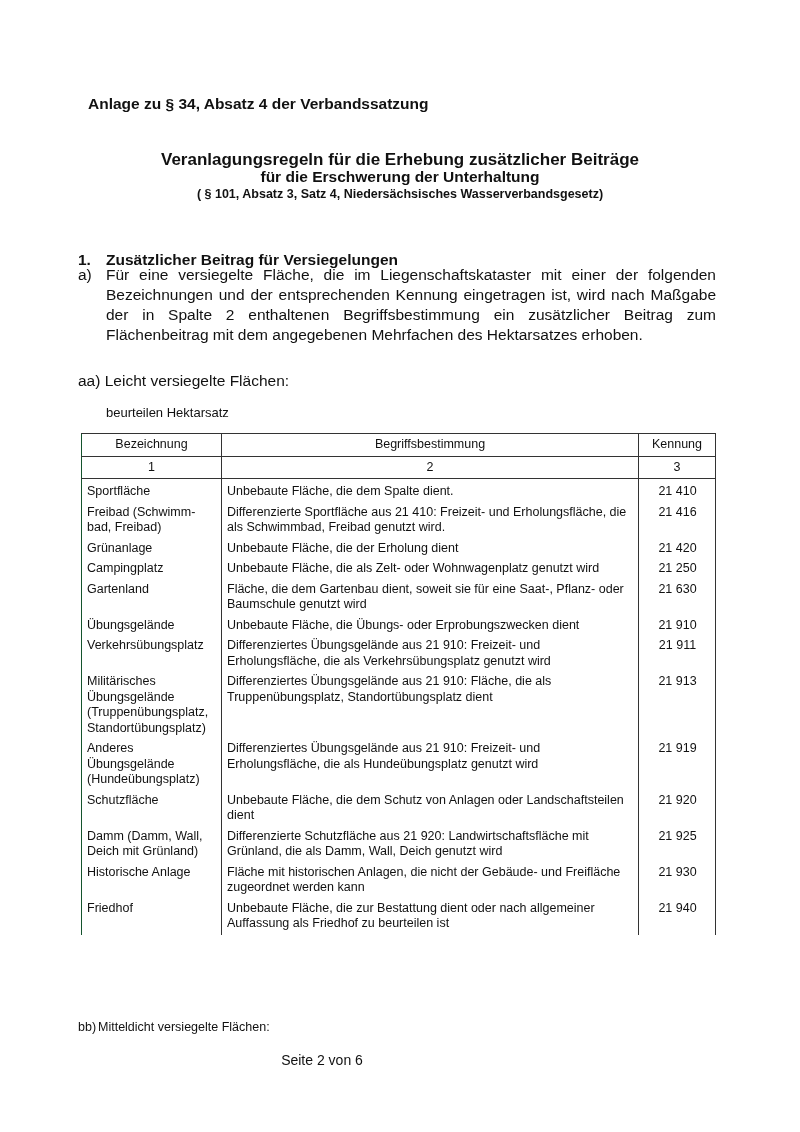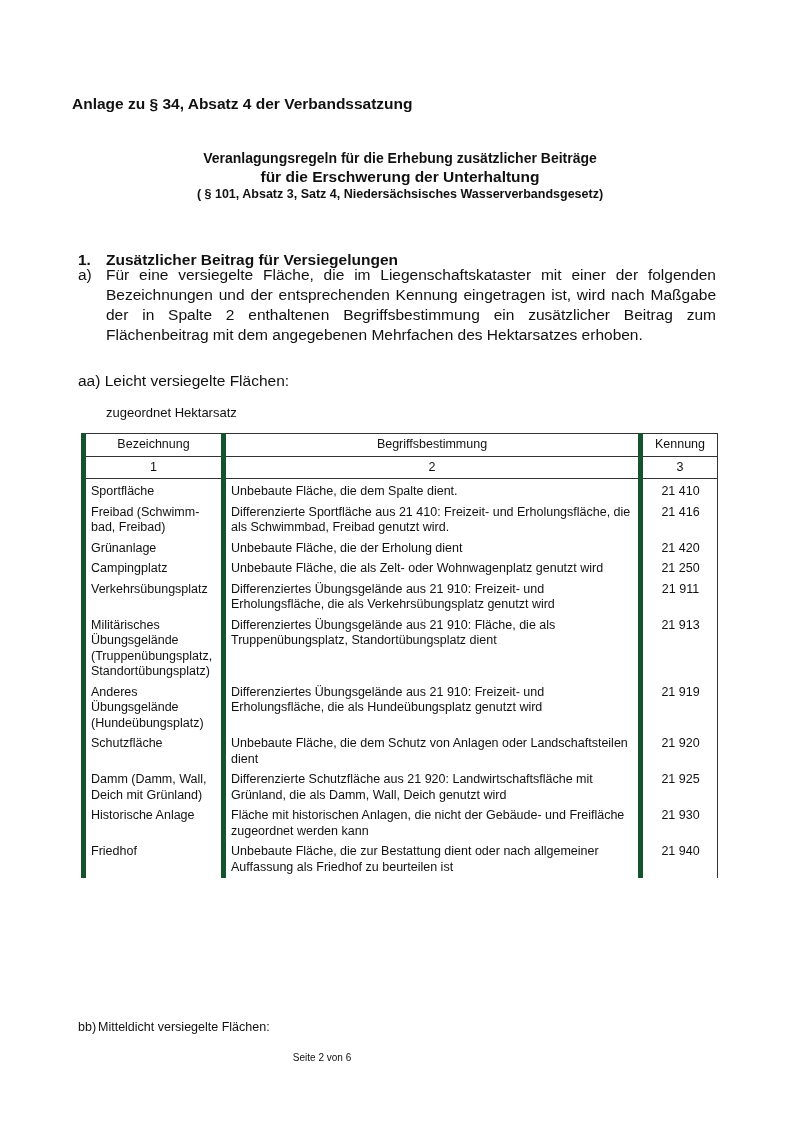--- a/index.html
+++ b/index.html
@@ -1,62 +1,62 @@
 <!DOCTYPE html>
 <html><head>
 <meta charset="utf-8">
 <style>
   html, body { margin: 0; padding: 0; background: #ffffff; }
   body { width: 800px; height: 1132px; position: relative; overflow: hidden;
          font-family: "Liberation Sans", sans-serif; color: #111; }
   .abs { position: absolute; }
-  .anlage { left: 72px; top: 95px; font-size: 15.5px; font-weight: bold; }
+  .anlage { left: 88px; top: 95px; font-size: 15.5px; font-weight: bold; }
   .title { left: 0; width: 800px; text-align: center; font-weight: bold; }
-  .t1 { top: 150px; font-size: 14px; }
+  .t1 { top: 150px; font-size: 17px; }
   .t2 { top: 168px; font-size: 15.5px; }
   .t3 { top: 187px; font-size: 12.5px; }
   .sec1 { left: 78px; top: 222px; font-size: 15.5px; font-weight: bold; margin-top: 29px; }
   .sec1 .num { display: inline-block; width: 28px; }
   .para-a { left: 78px; top: 265px; width: 638px; font-size: 15.5px; line-height: 20px; }
   .para-a .lbl { position: absolute; left: 0; top: 0; }
   .para-a .txt { margin-left: 28px; text-align: justify; text-align-last: left; }
   .aa { left: 78px; top: 372px; font-size: 15.5px; }
   .hek { left: 106px; top: 405px; font-size: 13px; }
   table.reg { position: absolute; left: 81px; top: 433px; width: 634px;
               border-collapse: collapse; font-size: 12.5px; table-layout: fixed; }
-  table.reg td, table.reg th { border-left: 5px solid #14532d; border-right: 1px solid #333;
+  table.reg td, table.reg th { border-left: 1px solid #14532d; border-right: 1px solid #333;
               padding: 2px 4px 2px 5px; vertical-align: top; line-height: 15.5px; font-weight: normal; }
   table.reg thead th { border-top: 1px solid #333; border-bottom: 1px solid #333; text-align: center; padding: 3px 4px; }
   table.reg td.k { text-align: center; }
   table.reg tbody tr:first-child td { padding-top: 5px; }
   table.reg tbody td { padding-bottom: 3px; }
   .bb { left: 78px; top: 1020px; font-size: 12.5px; }
   .bb .num { display: inline-block; width: 20px; }
-  .footer { left: 0; width: 644px; top: 1052px; text-align: center; font-size: 10px; }
+  .footer { left: 0; width: 644px; top: 1052px; text-align: center; font-size: 14px; }
 </style>
 </head>
 <body>
 
 <div class="abs anlage">Anlage zu § 34, Absatz 4 der Verbandssatzung</div>
 
 <div class="abs title t1">Veranlagungsregeln für die Erhebung zusätzlicher Beiträge</div>
 <div class="abs title t2">für die Erschwerung der Unterhaltung</div>
 <div class="abs title t3">( § 101, Absatz 3, Satz 4, Niedersächsisches Wasserverbandsgesetz)</div>
 
 <div class="abs sec1">
   <span class="num">1.</span><span>Zusätzlicher Beitrag für Versiegelungen</span>
 </div>
 
 <div class="abs para-a">
   <span class="lbl">a)</span>
   <div class="txt">Für eine versiegelte Fläche, die im Liegenschaftskataster mit einer der folgenden Bezeichnungen und der entsprechenden Kennung eingetragen ist, wird nach Maßgabe der in Spalte 2 enthaltenen Begriffsbestimmung ein zusätzlicher Beitrag zum Flächenbeitrag mit dem angegebenen Mehrfachen des Hektarsatzes erhoben.</div>
 </div>
 
 <div class="abs aa">aa) Leicht versiegelte Flächen:</div>
-<div class="abs hek">zugeordnet Hektarsatz</div>
+<div class="abs hek">beurteilen Hektarsatz</div>
 
 <table class="reg">
   <colgroup>
       <col style="width:140px">
       <col style="width:417px">
       <col style="width:77px">
     </colgroup>
   <thead>
     <tr>
       <th>Bezeichnung</th>
@@ -82,20 +82,30 @@
       </tr>
       <tr>
         <td>Grünanlage</td>
         <td>Unbebaute Fläche, die der Erholung dient</td>
         <td class="k">21 420</td>
       </tr>
       <tr>
         <td>Campingplatz</td>
         <td>Unbebaute Fläche, die als Zelt- oder Wohnwagenplatz genutzt wird</td>
         <td class="k">21 250</td>
+      </tr>
+      <tr>
+        <td>Gartenland</td>
+        <td>Fläche, die dem Gartenbau dient, soweit sie für eine Saat-, Pflanz- oder Baumschule genutzt wird</td>
+        <td class="k">21 630</td>
+      </tr>
+      <tr>
+        <td>Übungsgelände</td>
+        <td>Unbebaute Fläche, die Übungs- oder Erprobungszwecken dient</td>
+        <td class="k">21 910</td>
       </tr>
       <tr>
         <td>Verkehrsübungsplatz</td>
         <td>Differenziertes Übungsgelände aus 21 910: Freizeit- und Erholungsfläche, die als Verkehrsübungsplatz genutzt wird</td>
         <td class="k">21 911</td>
       </tr>
       <tr>
         <td>Militärisches Übungsgelände (Truppenübungsplatz, Standortübungsplatz)</td>
         <td>Differenziertes Übungsgelände aus 21 910: Fläche, die als Truppenübungsplatz, Standortübungsplatz dient</td>
         <td class="k">21 913</td>

